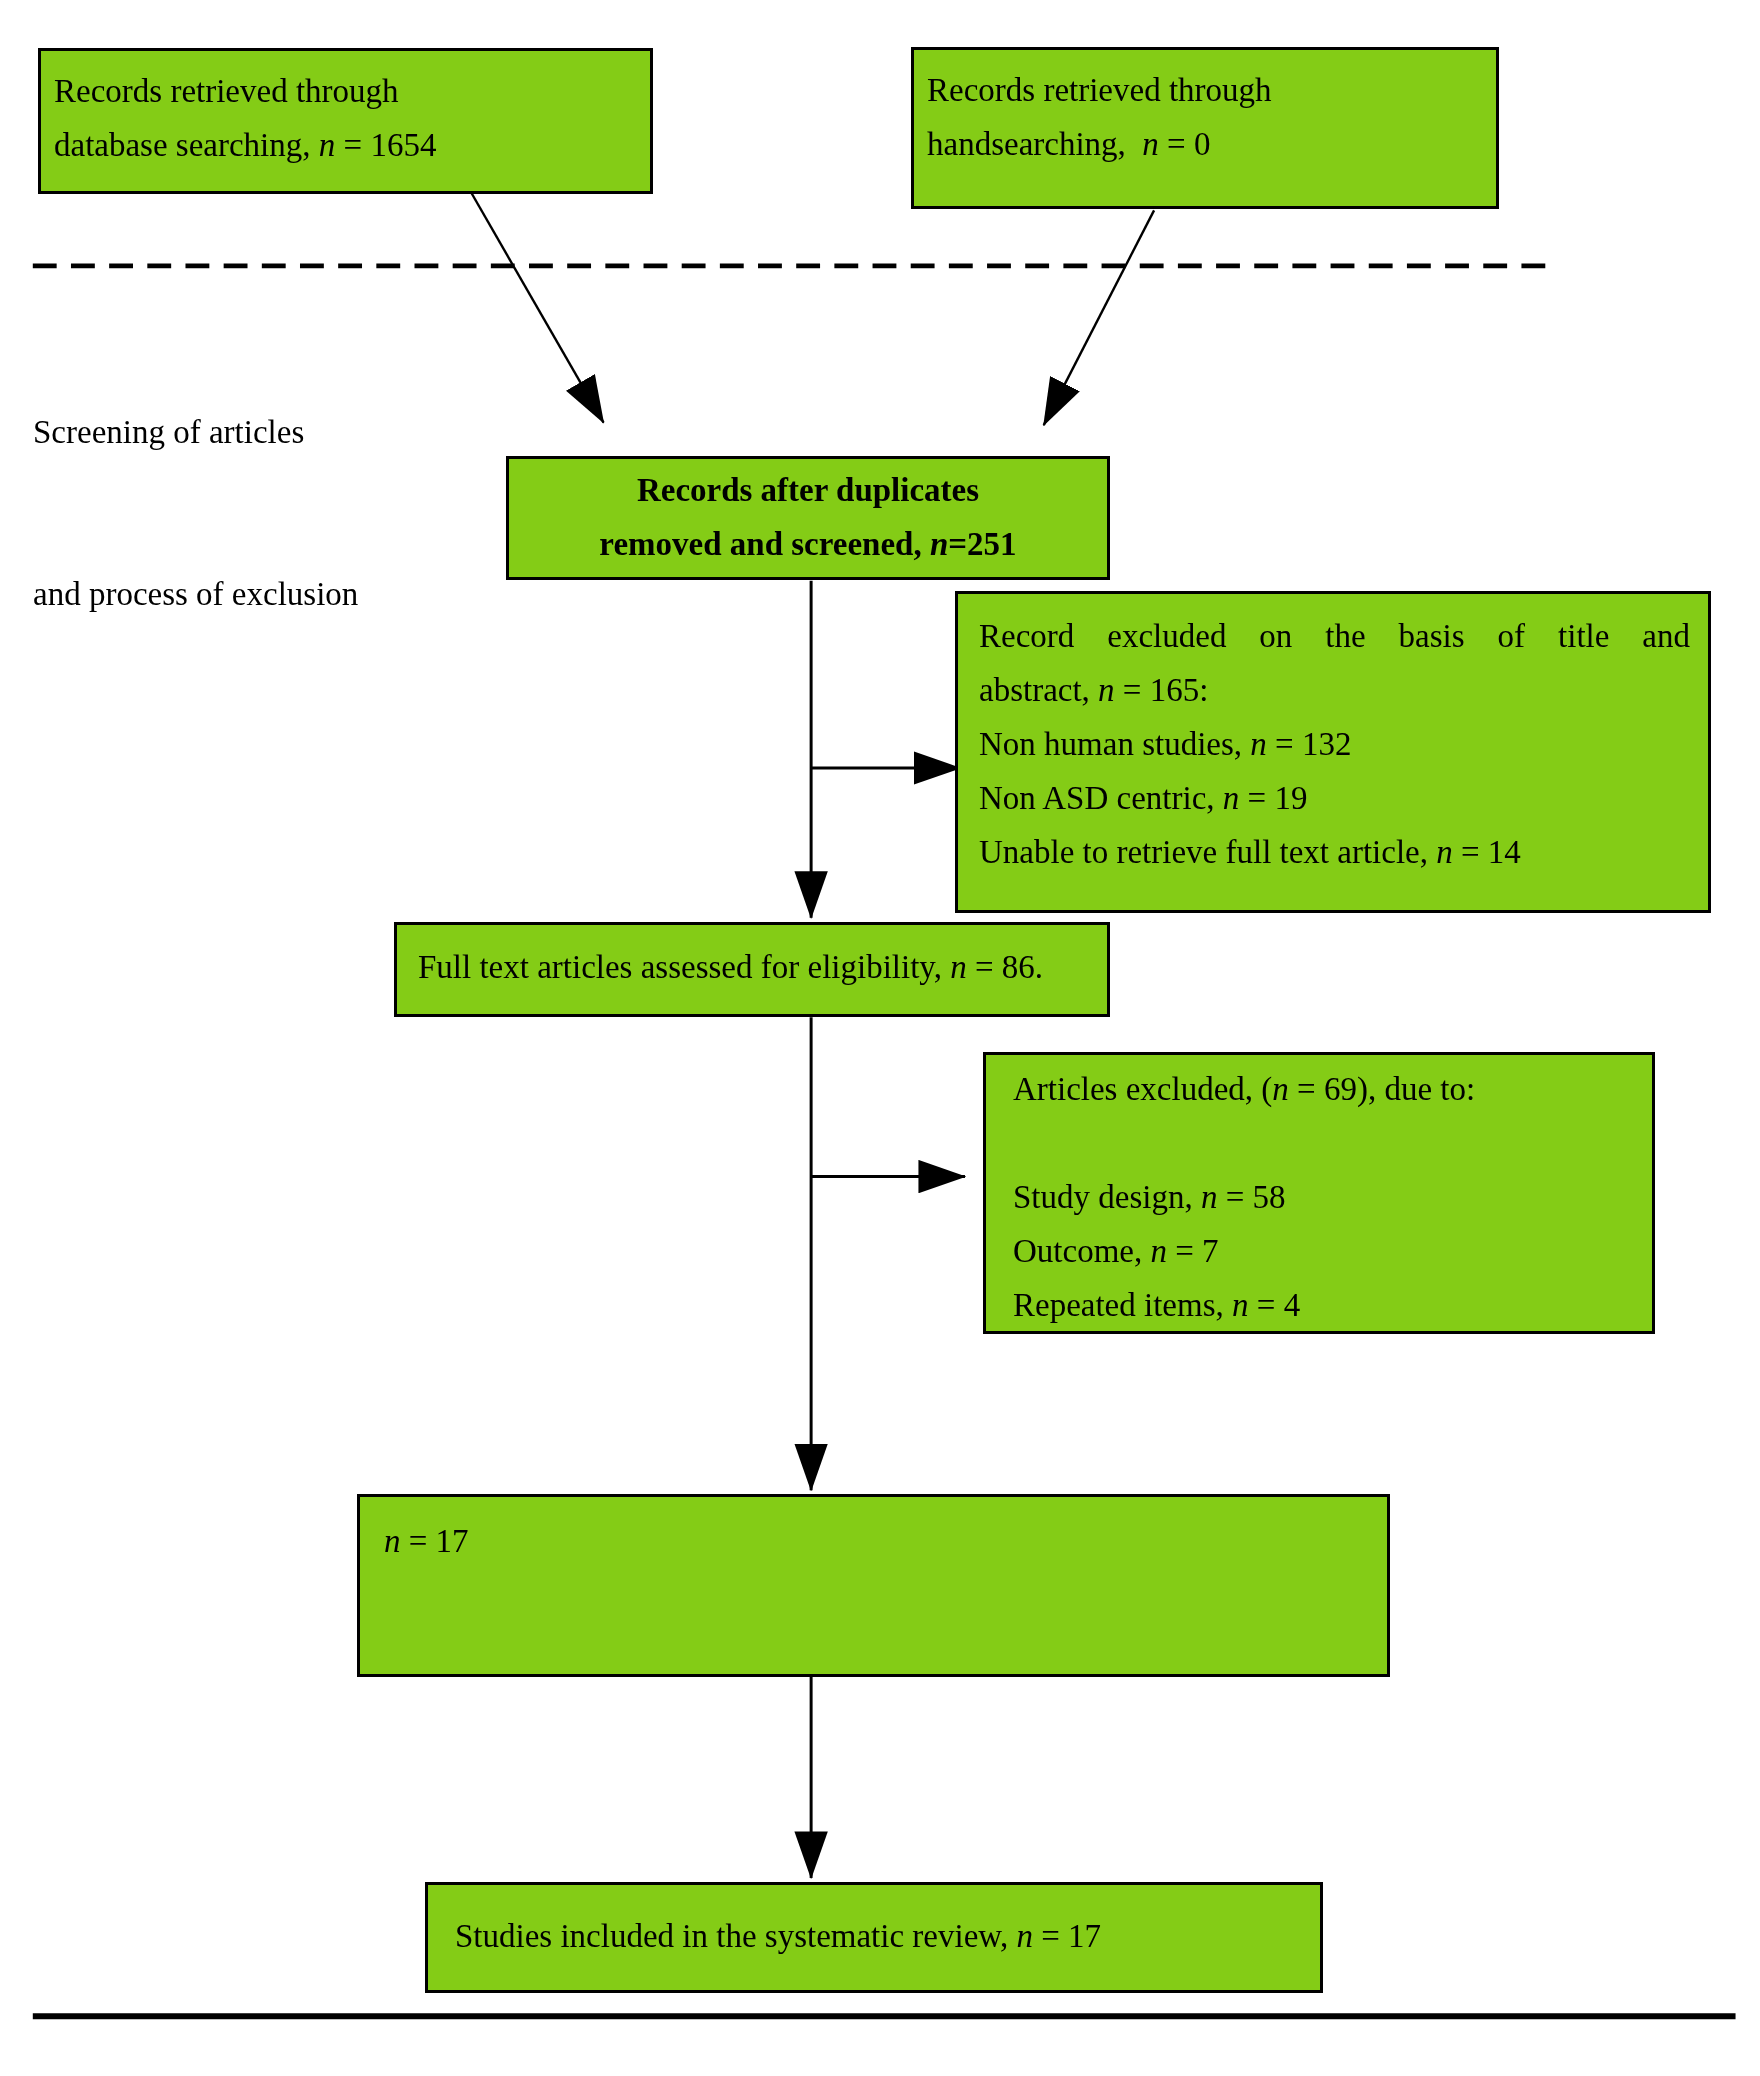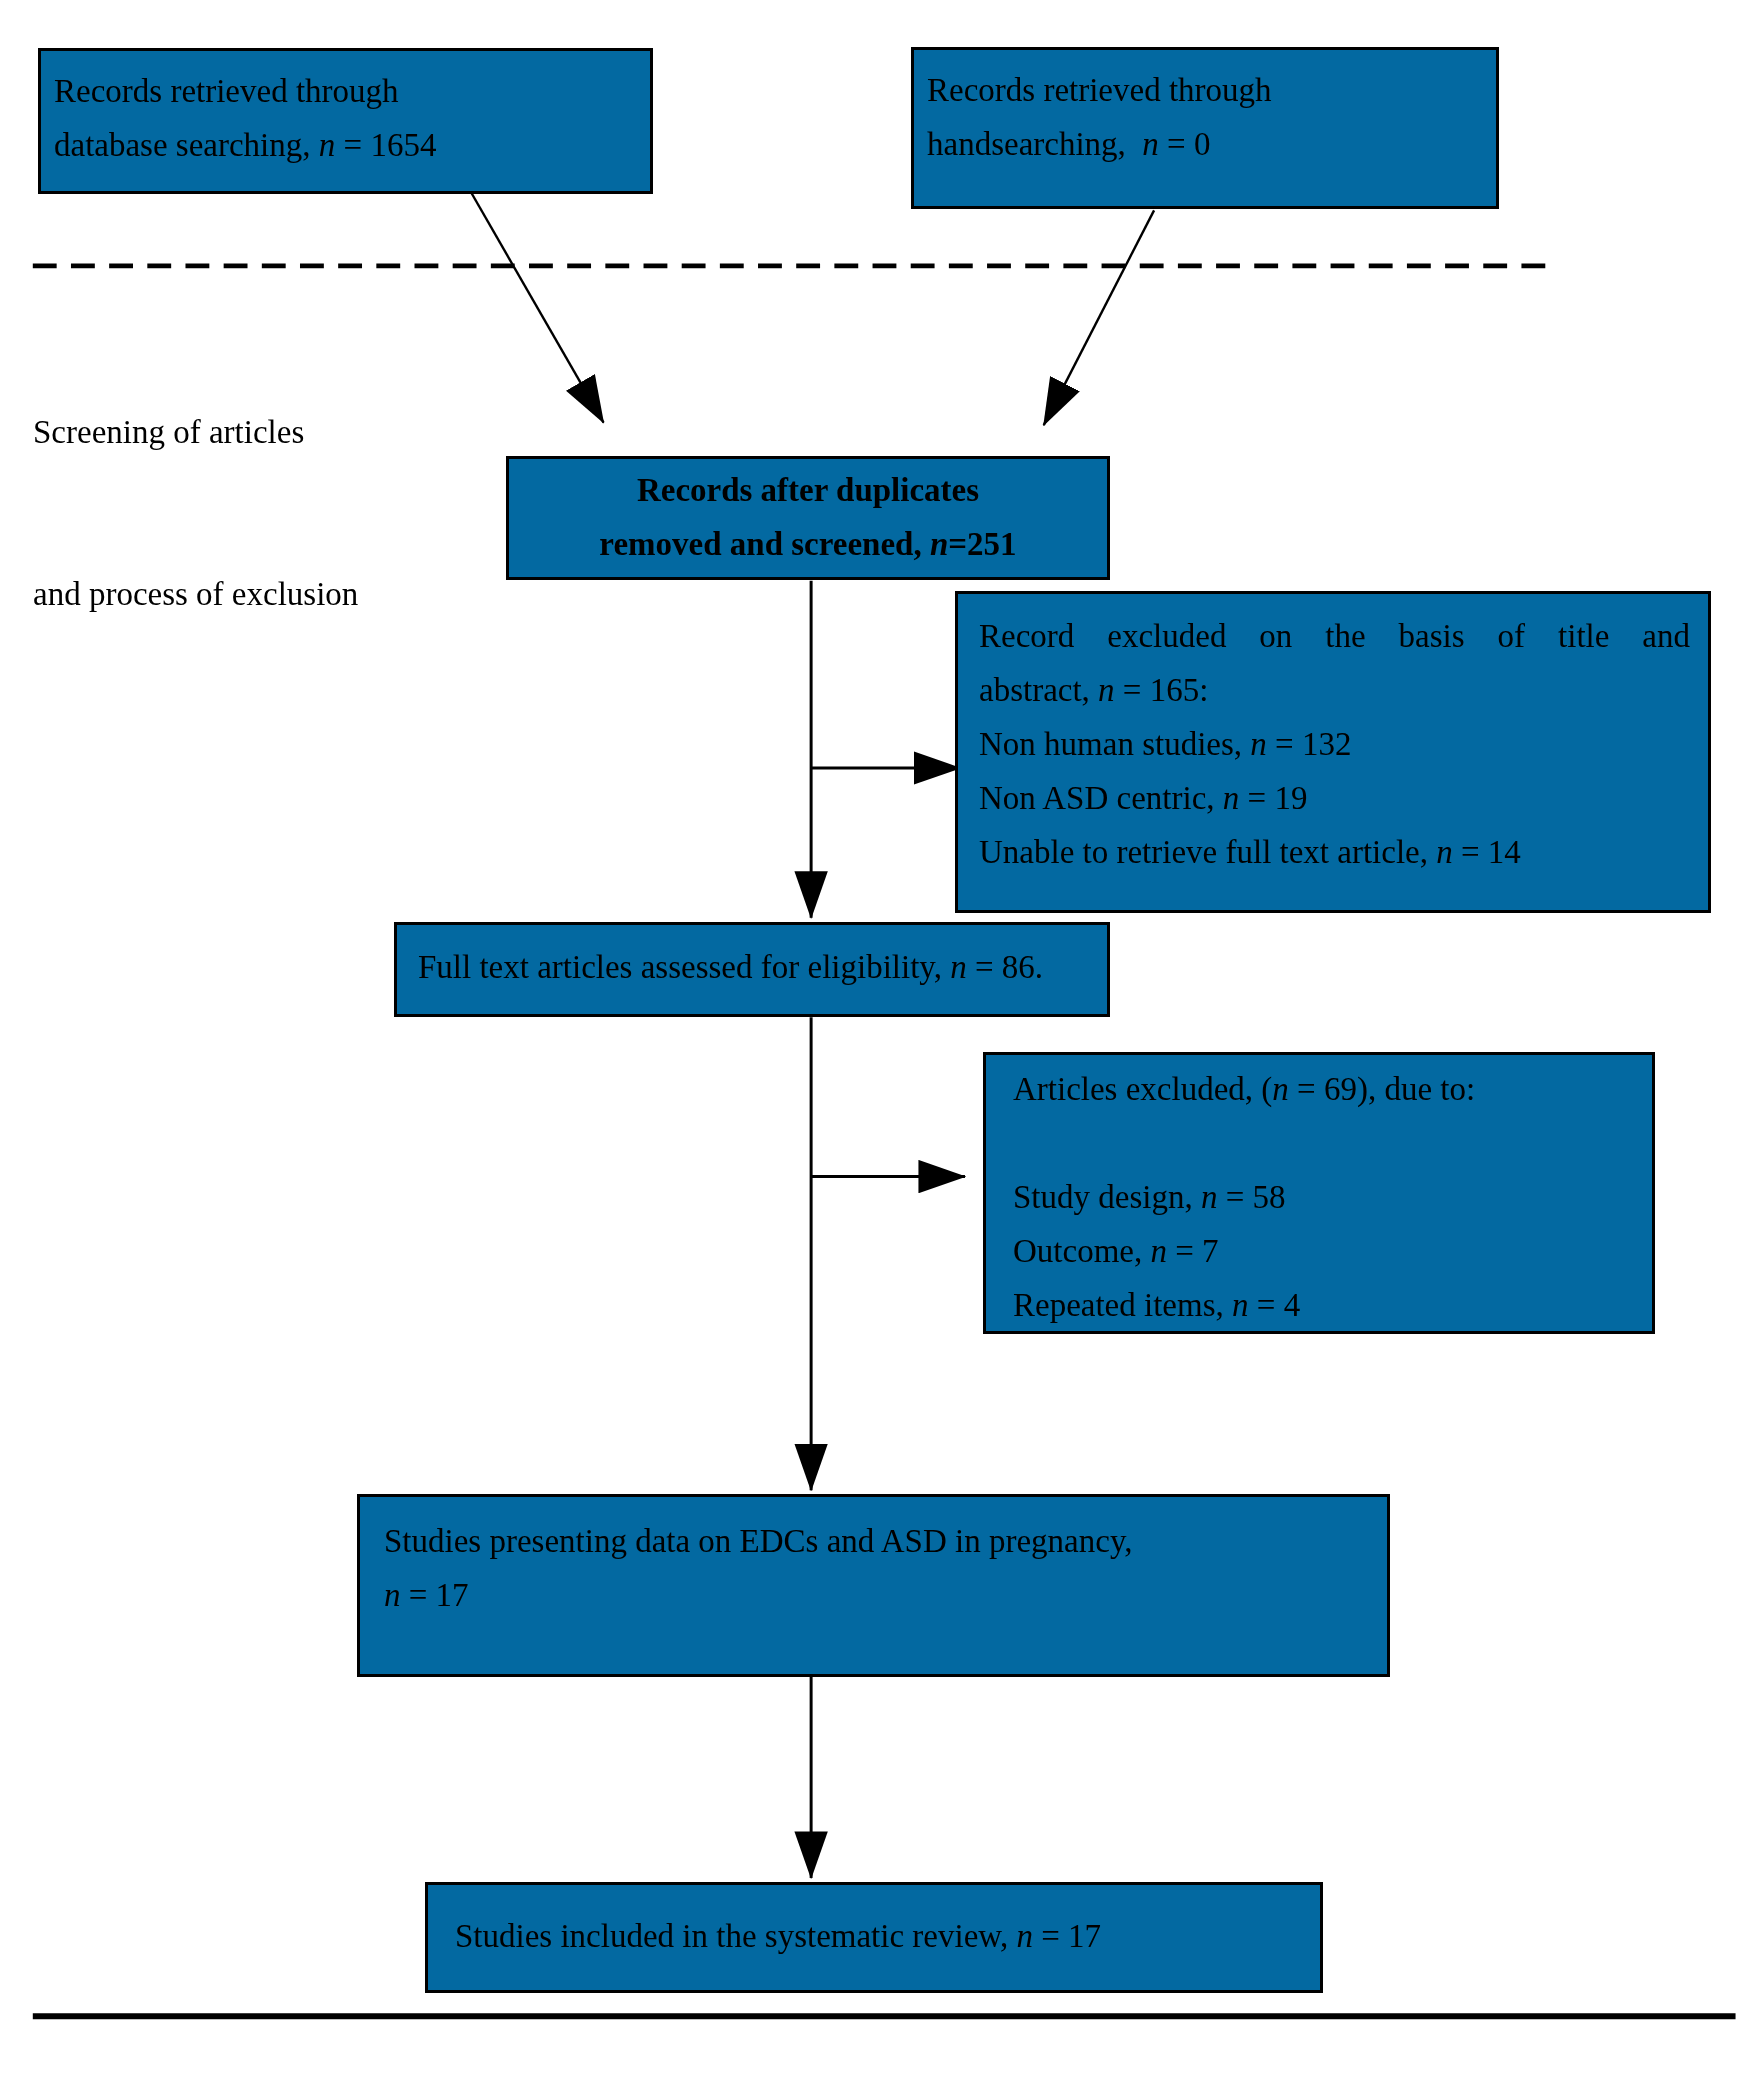--- a/index.html
+++ b/index.html
@@ -15,21 +15,21 @@
   .connectors {
     position: absolute;
     left: 0; top: 0;
     width: 1760px; height: 2077px;
     pointer-events: none;
   }
   .fbox {
     position: absolute;
     box-sizing: border-box;
     border: 3.6px solid #000000;
-    background: #0369a1;
+    background: #84cc16;
     font-size: 33px;
     line-height: 54px;
   }
   .bline {
     min-height: 54px;
     white-space: pre;
   }
   .jl {
     white-space: normal;
     text-align: justify;
@@ -119,21 +119,20 @@
 
   <div class="fbox box-excl2">
     <div class="bline">Articles excluded, (<i>n</i> = 69), due to:</div>
     <div class="bline"></div>
     <div class="bline">Study design, <i>n</i> = 58</div>
     <div class="bline">Outcome, <i>n</i> = 7</div>
     <div class="bline">Repeated items, <i>n</i> = 4</div>
   </div>
 
   <div class="fbox box-edc">
-    <div class="bline">Studies presenting data on EDCs and ASD in pregnancy,</div>
     <div class="bline"><i>n</i> = 17</div>
   </div>
 
   <div class="fbox box-included">
     <div class="bline">Studies included in the systematic review, <i>n</i> = 17</div>
   </div>
 
   <div class="freelabel label-extraction">
     
   </div>

